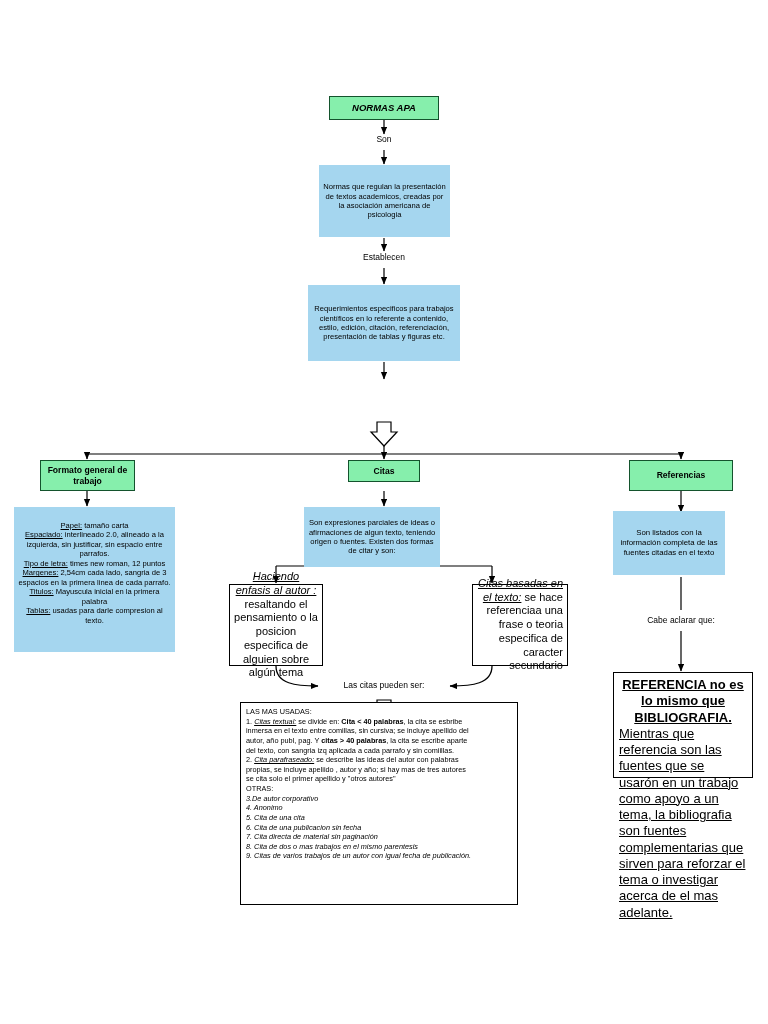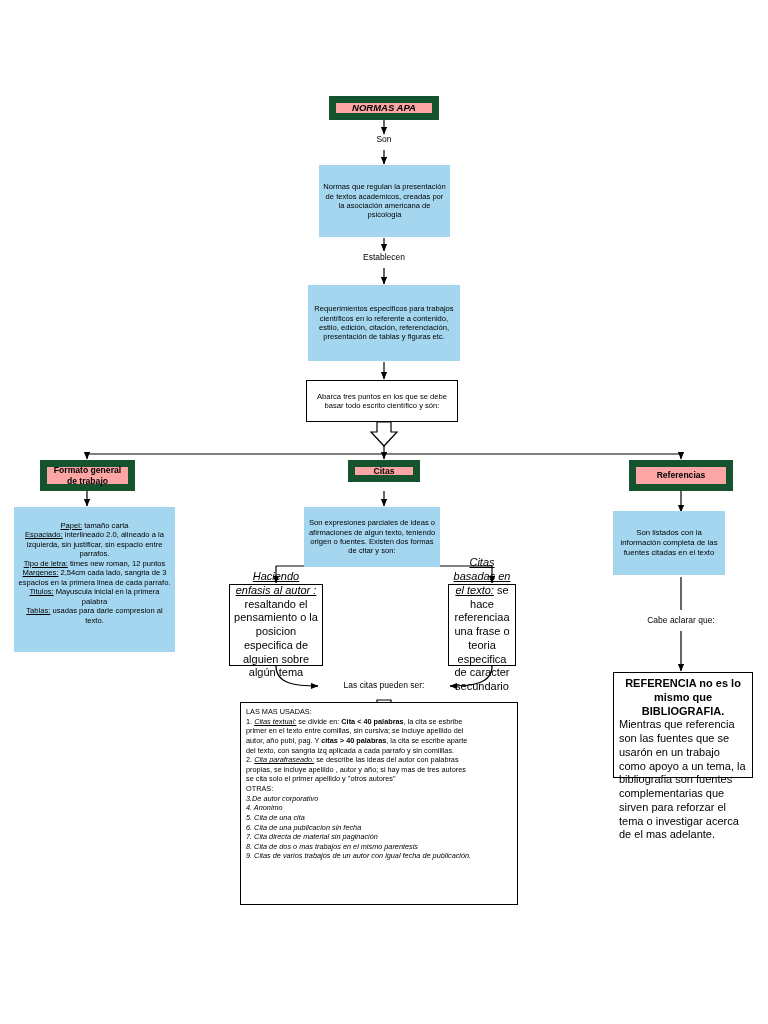--- a/index.html
+++ b/index.html
@@ -31,22 +31,22 @@
     box-sizing: border-box;
     display: flex;
     align-items: center;
     justify-content: center;
     text-align: center;
     line-height: 1.25;
   }
   .node .inner { width: 100%; padding: 0 4px; }
 
   .grey-box {
-    background: #fca5a5;
-    border: 7px solid #14532d;
+    background: #86efac;
+    border: 1px solid #14532d;
   }
   .blue-box {
     background: #a5d6ef;
     border: none;
   }
   .white-box {
     background: #ffffff;
     border: 1px solid #000;
   }
   .edge-label {
@@ -60,21 +60,21 @@
   .ital { font-style: italic; }
   .und { text-decoration: underline; }
 
   #box-title { font-size: 9.5px; font-weight: bold; font-style: italic; }
   #box-normas, #box-requerim, #box-abarca { font-size: 7.6px; }
   #box-formato-h, #box-citas-h, #box-refs-h { font-size: 8.6px; font-weight: bold; }
   #box-formato-b { font-size: 7.6px; }
   #box-citas-b { font-size: 7.6px; }
   #box-refs-b { font-size: 7.8px; }
   #box-enfasis, #box-basadas { font-size: 11px; }
-  #box-bibliografia { font-size: 11px; text-align: left; }
+  #box-bibliografia { font-size: 13px; text-align: left; text-decoration: underline; }
   #box-bibliografia .hd { text-align: center; font-weight: bold; display:block; }
 
   #box-usadas {
     position: absolute;
     box-sizing: border-box;
     background: #ffffff;
     border: 1px solid #000;
     padding: 4px 5px;
     font-size: 7.3px;
     line-height: 1.32;
@@ -146,23 +146,20 @@
   <div class="node blue-box" id="box-normas" style="left:319px; top:165px; width:131px; height:72px;">
     <span class="inner">Normas que regulan la presentación de textos academicos, creadas por la asociación americana de psicologia</span>
   </div>
 
   <div class="edge-label" style="left:344px; top:252px; width:80px;">Establecen</div>
 
   <div class="node blue-box" id="box-requerim" style="left:308px; top:285px; width:152px; height:76px;">
     <span class="inner">Requerimientos especificos para trabajos científicos en lo referente a contenido, estilo, edición, citación, referenciación, presentación de tablas y figuras etc.</span>
   </div>
 
-  <div class="node white-box" id="box-abarca" style="left:306px; top:380px; width:152px; height:42px;">
-    <span class="inner">Abarca tres puntos en los que se debe basar todo escrito científico y són:</span>
-  </div>
 
   <div class="node grey-box" id="box-formato-h" style="left:40px; top:460px; width:95px; height:31px;">
     <span class="inner">Formato general de trabajo</span>
   </div>
 
   <div class="node grey-box" id="box-citas-h" style="left:348px; top:460px; width:72px; height:22px;">
     <span class="inner">Citas</span>
   </div>
 
   <div class="node grey-box" id="box-refs-h" style="left:629px; top:460px; width:104px; height:31px;">
@@ -188,42 +185,42 @@
     <span class="inner">Son listados con la información completa de las fuentes citadas en el texto</span>
   </div>
 
   <div class="node white-box" id="box-enfasis" style="left:229px; top:584px; width:94px; height:82px;">
     <div class="inner">
       <span class="ital und">Haciendo enfasis al autor :</span><br>
       <span>resaltando el pensamiento o la posicion especifica de alguien sobre algún tema</span>
     </div>
   </div>
 
-  <div class="node white-box" id="box-basadas" style="left:448px; top:584px; width:68px; height:82px;">
+  <div class="node white-box" id="box-basadas" style="left:472px; top:584px; width:96px; height:82px;text-align:right;">
     <div class="inner">
       <span class="ital und">Citas basadas en el texto:</span><span> se hace referenciaa una frase o teoria especifica de caracter secundario</span>
     </div>
   </div>
 
   <div class="edge-label" style="left:334px; top:680px; width:100px;">Las citas pueden ser:</div>
 
   <div class="edge-label" style="left:631px; top:615px; width:100px;">Cabe aclarar que:</div>
 
   <div class="node white-box" id="box-bibliografia" style="left:613px; top:672px; width:140px; height:106px; align-items:flex-start;">
     <div class="inner" style="padding:4px 5px;">
       <span class="hd">REFERENCIA no es lo mismo que BIBLIOGRAFIA.</span>
       <span>Mientras que referencia son las fuentes que se usarón en un trabajo como apoyo a un tema, la bibliografia son fuentes complementarias que sirven para reforzar el tema o investigar acerca de el mas adelante.</span>
     </div>
   </div>
 
   <div id="box-usadas" style="left:240px; top:702px; width:278px; height:203px;">
     <div id="usadas-content">
         <div class="ln">LAS MAS USADAS:</div>
         <div class="ln">1. <span class="ital und">Citas textual:</span> se divide en:  <span class="bold">Cita &lt; 40 palabras</span>, la  cita se esbribe</div>
-        <div class="ln">primer en el texto entre comillas, sin cursiva; se incluye apellido del</div>
+        <div class="ln">inmersa en el texto entre comillas, sin cursiva; se incluye apellido del</div>
         <div class="ln">autor, año publ, pag.  Y <span class="bold">citas &gt; 40 palabras</span>, la cita se escribe aparte</div>
         <div class="ln">del texto, con sangria izq aplicada a cada parrafo y sin comiillas.</div>
         <div class="ln">2. <span class="ital und">Cita parafraseado:</span> se describe las ideas del autor con palabras</div>
         <div class="ln">propias, se incluye apeliido , autor y año; si hay mas de tres autores</div>
         <div class="ln">se cita solo el primer apellido y "otros autores"</div>
         <div class="ln">OTRAS:</div>
         <div class="ln ital">3.De autor corporativo</div>
         <div class="ln ital">4. Anonimo</div>
         <div class="ln ital">5. Cita de una cita</div>
         <div class="ln ital">6. Cita de una publicacion sin fecha</div>

